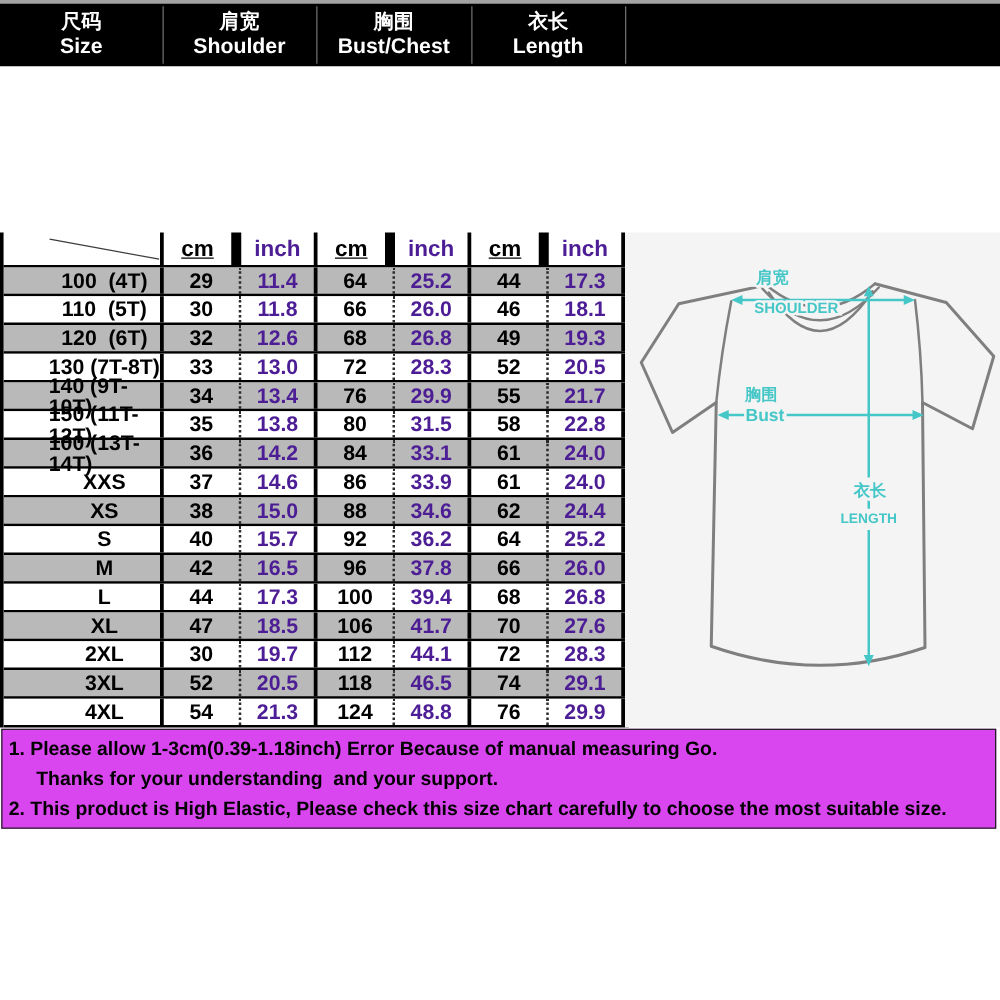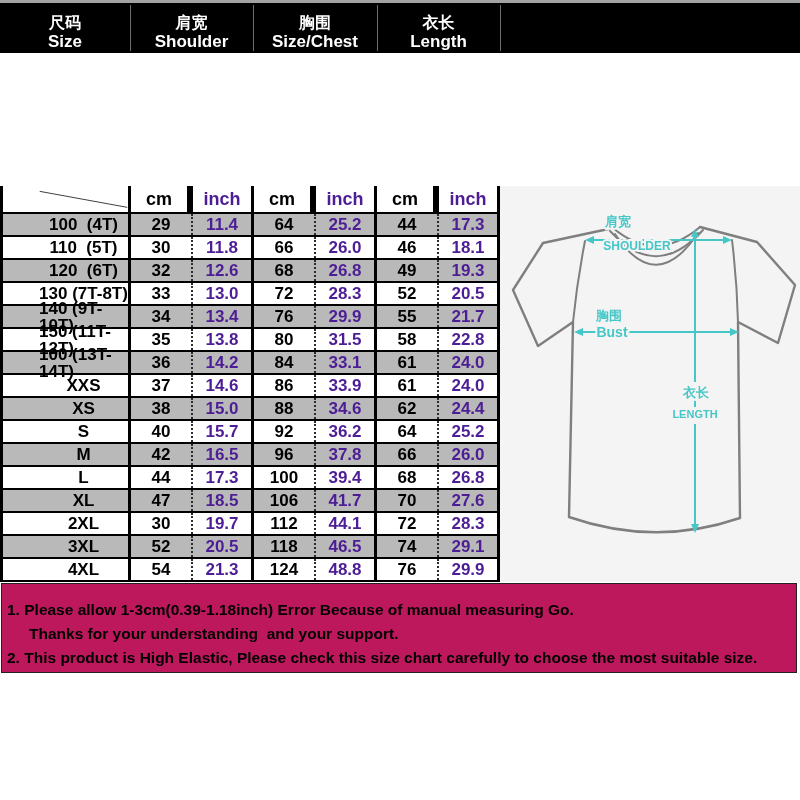--- a/index.html
+++ b/index.html
@@ -4,73 +4,73 @@
 <style>
   html,body{margin:0;padding:0;background:#fff;}
   body{width:800px;height:800px;position:relative;overflow:hidden;
        font-family:"Liberation Sans", sans-serif;font-weight:bold;color:#000;}
   .stage{position:absolute;inset:0;}
 
   
   .band{position:absolute;left:0;top:133;width:800px;height:50px;background:#000;
         border-top:3px solid #a3a3a3;}
   .band .hcell{position:absolute;top:0;height:50px;display:flex;flex-direction:column;
-        align-items:center;justify-content:flex-end;color:#fff;line-height:1.22;}
+        align-items:center;justify-content:center;color:#fff;line-height:1.22;}
   .band .zh{font-size:16px;}
   .band .en{font-size:17px;}
   .vsep{position:absolute;top:2px;height:46px;width:1px;background:#6f6f6f;}
 
   
   .tbl{position:absolute;left:0;top:186px;width:500px;border-left:3px solid #000;}
   .trow{display:flex;border-bottom:2px solid #000;height:21px;}
   .trow.sub{height:26px;}
   .td{box-sizing:border-box;display:flex;align-items:center;justify-content:center;
       font-size:17px;line-height:1;}
   .td.size{width:128px;border-right:3px solid #000;padding-left:36px;}
   .td.cm  {width:62px;border-right:2px dotted #2b2b2b;}
   .td.in  {width:61px;border-right:3px solid #000;color:#4c1d95;}
   .td.cm3 {width:62px;border-right:2px dotted #2b2b2b;}
   .sub .td{font-size:18px;}
-  .sub .td.cm,.sub .td.cm3{border-right:6px solid #000000;}
+  .sub .td.cm,.sub .td.cm3{border-right:8px solid #000000;text-decoration:underline;}
   .sub .td.size{position:relative;background:#fff;}
   .tbody .trow:nth-child(odd){background:#b9b9b9;}
   .tbody .trow:nth-child(even){background:#fff;}
 
   
   .diagram{position:absolute;left:500px;top:186px;width:300px;height:396px;background:#f4f4f5;}
   .diagram svg{display:block;}
   .shirt{stroke:#7f7f7f;stroke-width:2.4;fill:none;stroke-linejoin:round;stroke-linecap:round;}
   .meas{stroke:#46c7c7;stroke-width:2;fill:none;}
   .mfill{fill:#46c7c7;stroke:none;}
   .mtext{fill:#46c7c7;font-family:"Liberation Sans",sans-serif;font-weight:bold;
          paint-order:stroke;stroke:#f4f4f5;stroke-width:4px;}
 
   
   .notes{position:absolute;left:1px;top:583px;width:794px;height:74px;
-         border:1px solid #222;background:#be185d;padding-top:14px;}
+         border:1px solid #222;background:#d946ef;padding-top:4px;}
   .notes .nline{font-size:15.5px;line-height:24px;padding-left:5px;white-space:nowrap;}
   .notes .indent{padding-left:27px;}
 </style>
 </head>
 <body>
 
 <div class="stage">
 
   <div class="band">
     <div class="hcell" style="left:0;width:130px;">
       <span class="zh">尺码</span>
       <span class="en">Size</span>
     </div>
     <div class="hcell" style="left:130px;width:123px;">
       <span class="zh">肩宽</span>
       <span class="en">Shoulder</span>
     </div>
     <div class="hcell" style="left:253px;width:124px;">
       <span class="zh">胸围</span>
-      <span class="en">Size/Chest</span>
+      <span class="en">Bust/Chest</span>
     </div>
     <div class="hcell" style="left:377px;width:123px;">
       <span class="zh">衣长</span>
       <span class="en">Length</span>
     </div>
     <div class="vsep" style="left:130px;"></div>
     <div class="vsep" style="left:253px;"></div>
     <div class="vsep" style="left:377px;"></div>
     <div class="vsep" style="left:500px;"></div>
   </div>

